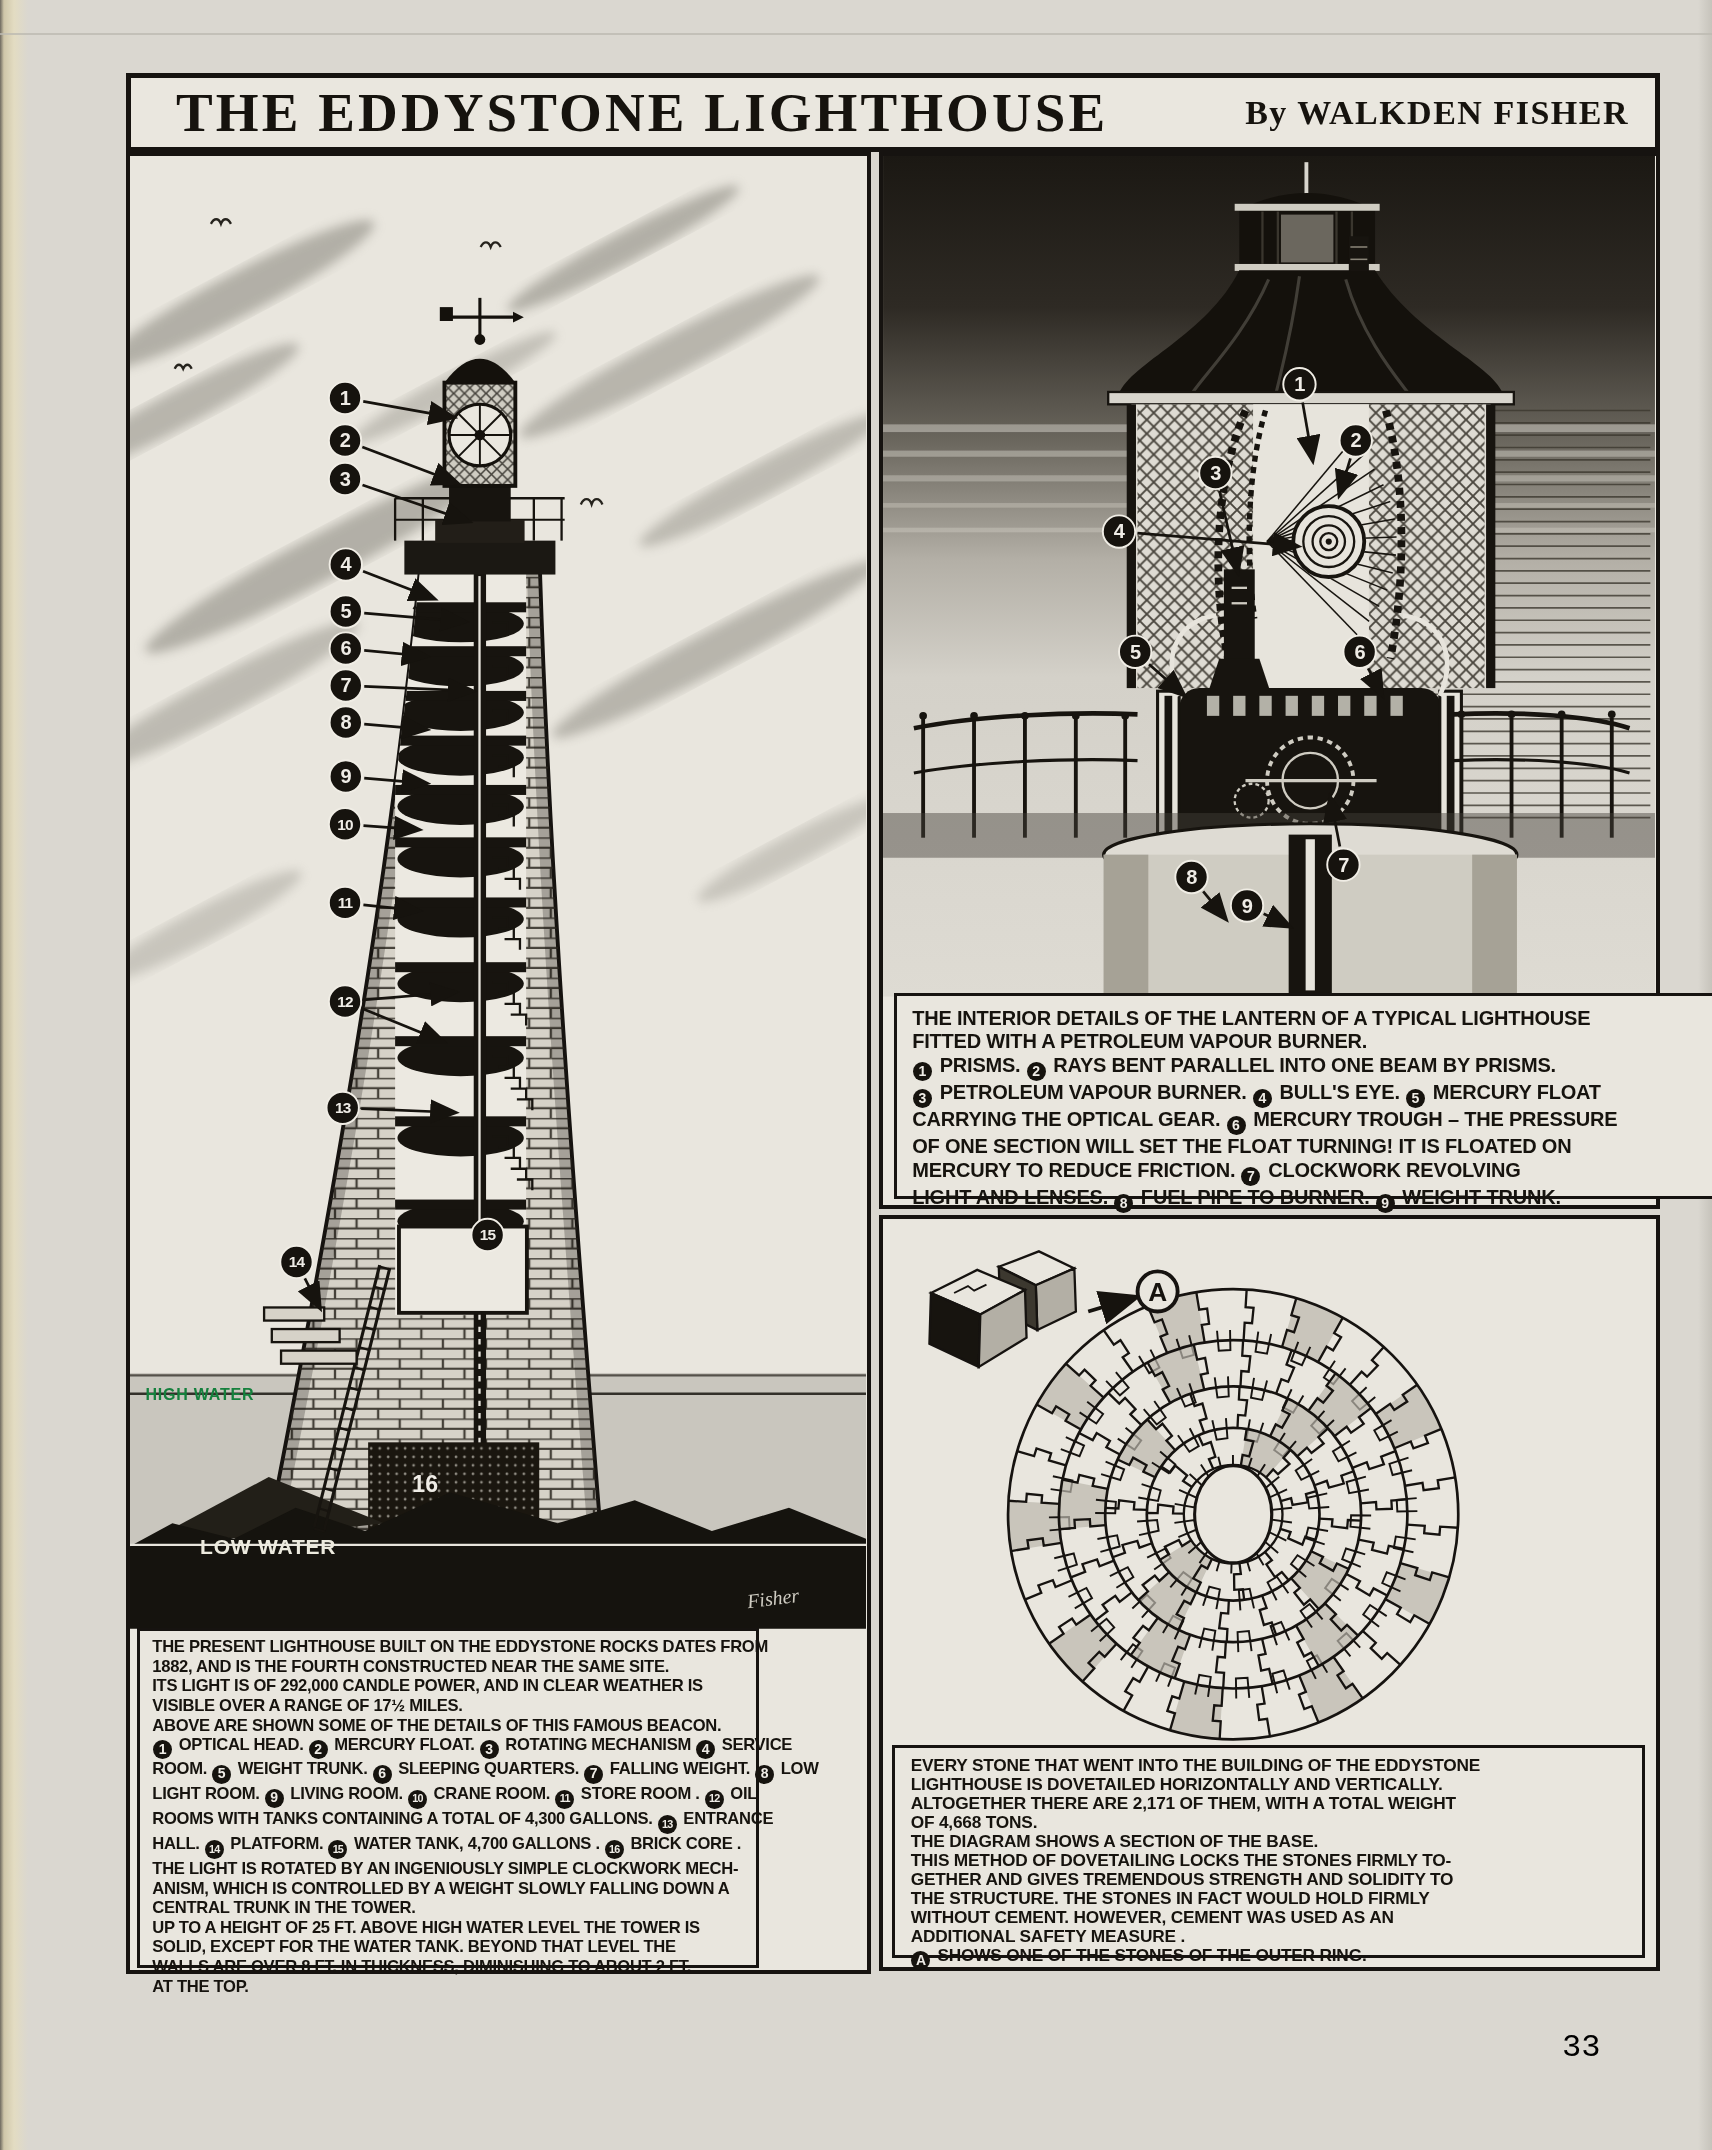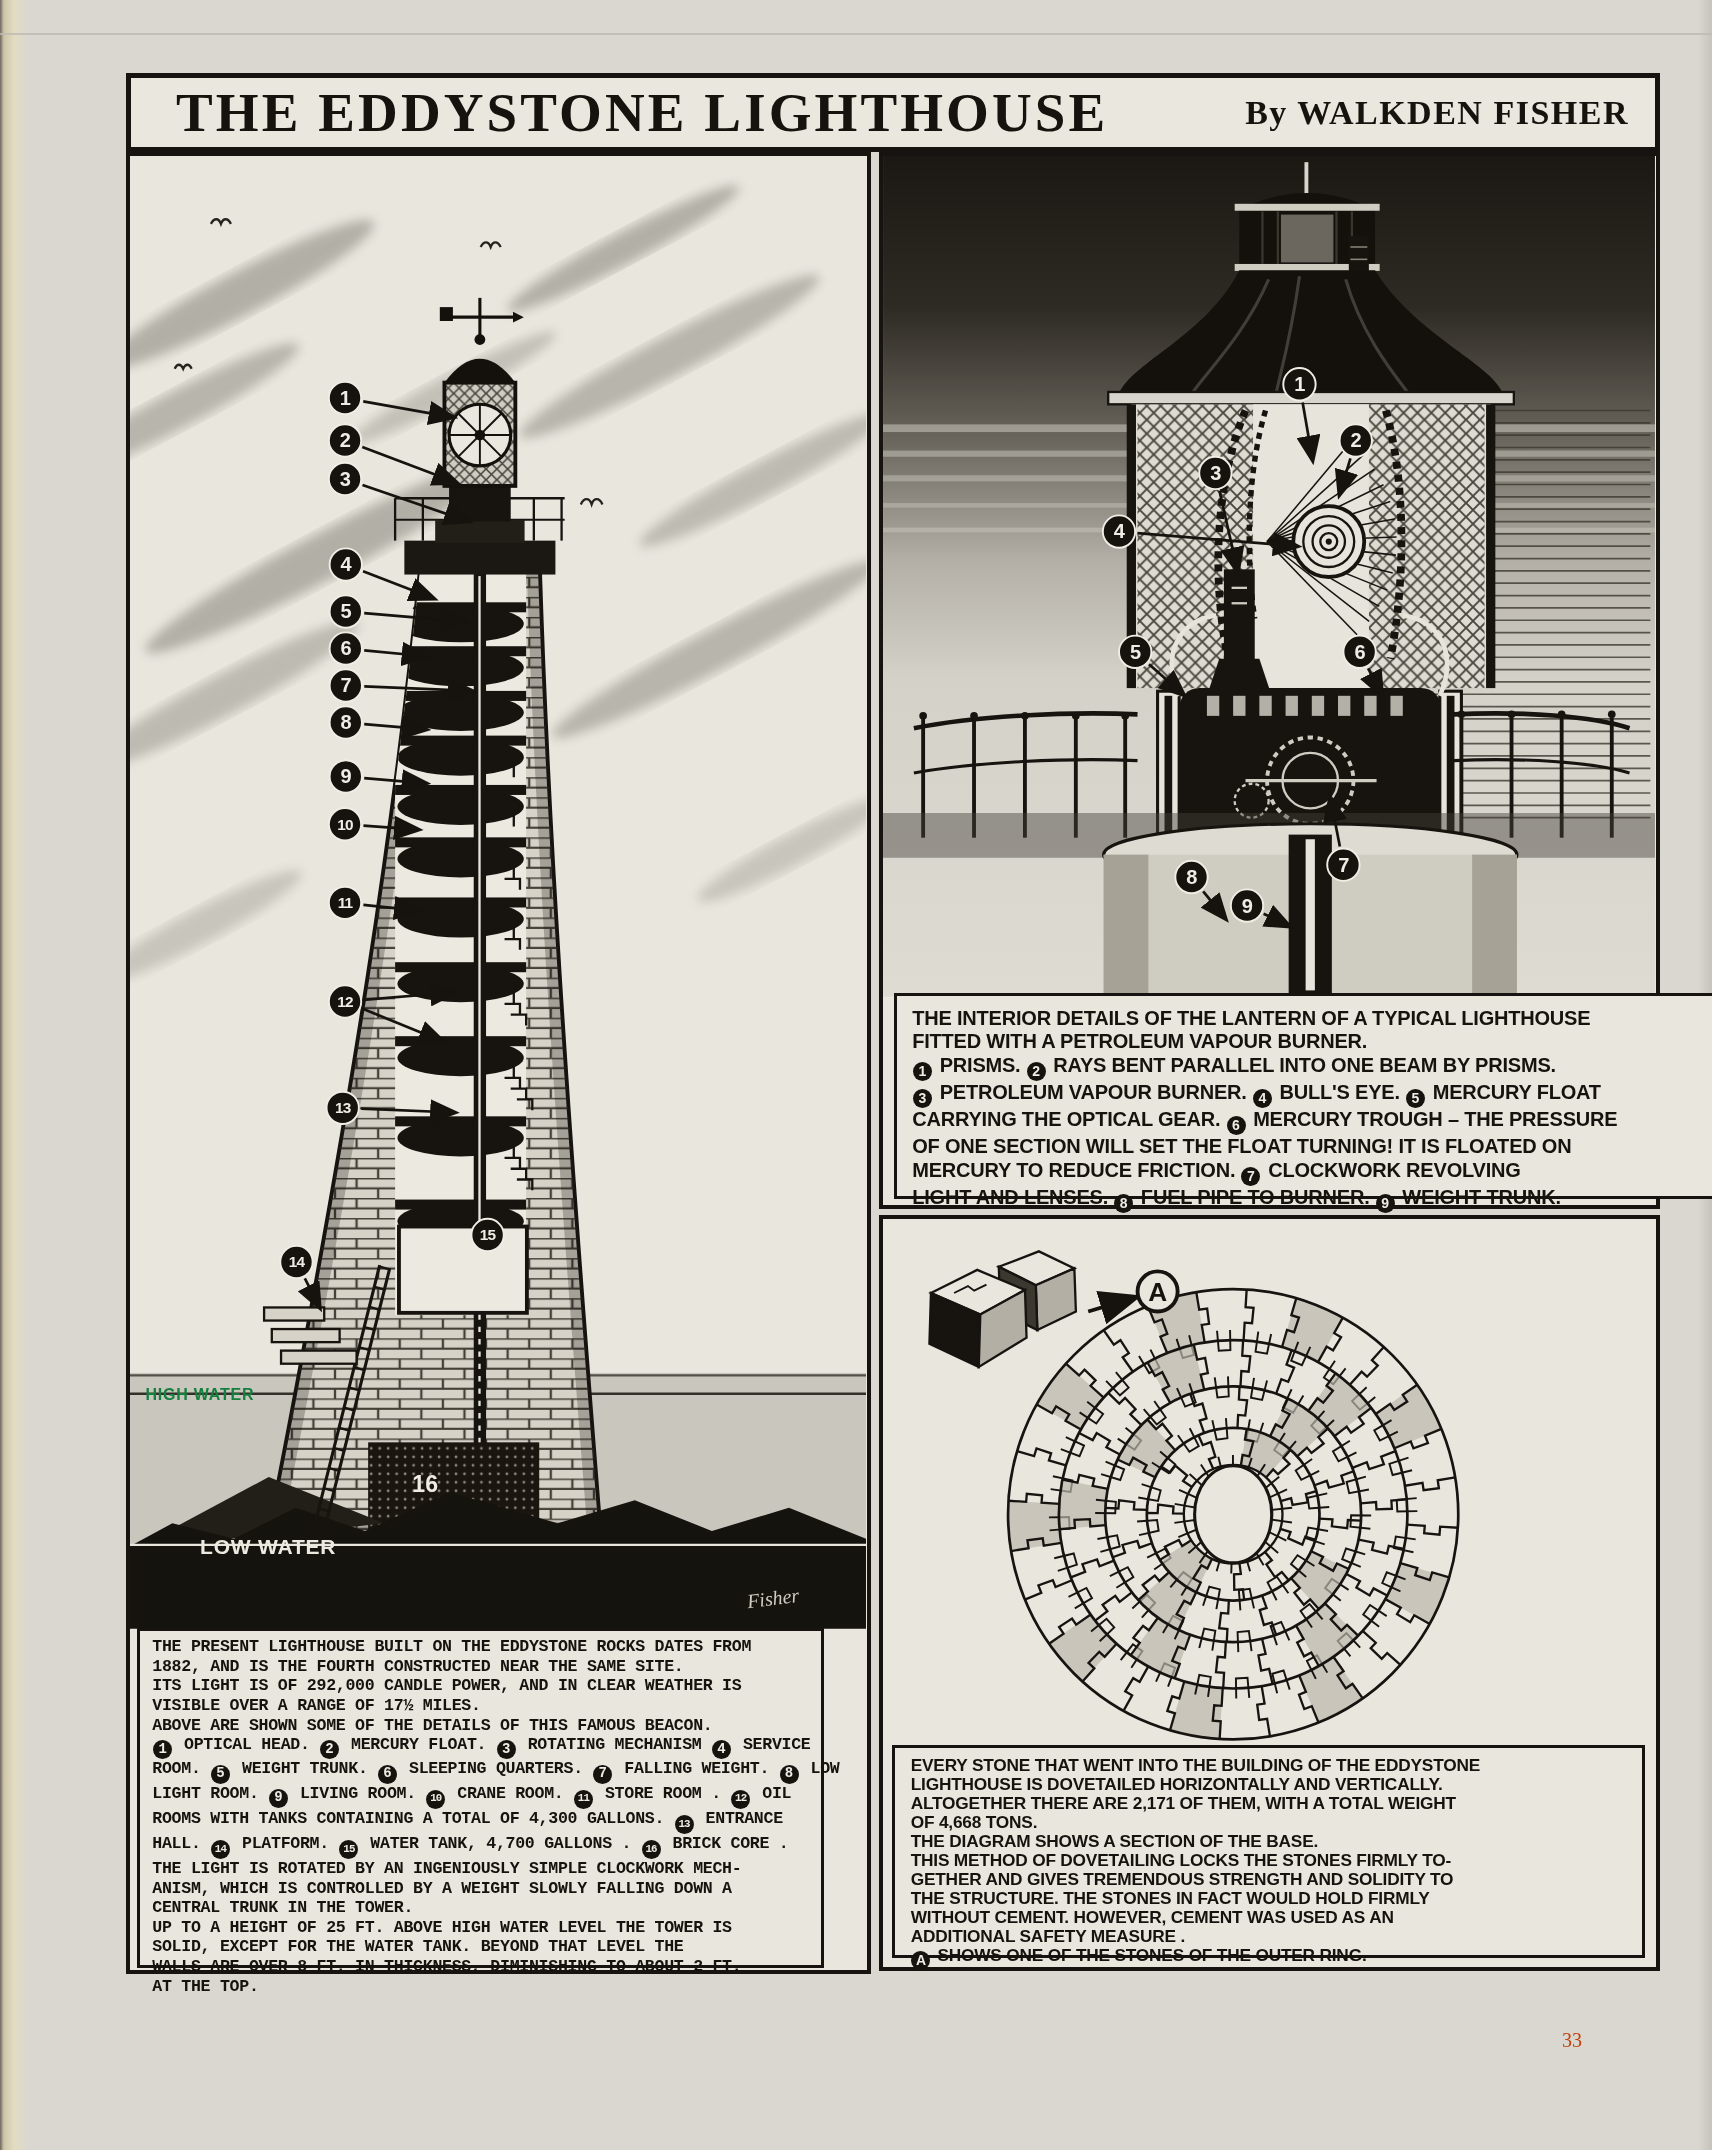--- a/index.html
+++ b/index.html
@@ -18,37 +18,37 @@
   .byline{font-family:"Liberation Serif",serif;font-weight:bold;font-size:34px;
     letter-spacing:1.5px;margin-right:26px;white-space:nowrap;}
   .panel{position:absolute;background:#e9e6de;border:4.6px solid #161310;box-sizing:border-box;}
   #panel-left{left:126px;top:152px;width:745px;height:1822px;}
   #panel-rt{left:879px;top:152px;width:781px;height:1057px;}
   #panel-rb{left:879px;top:1215px;width:781px;height:756px;}
   .panel svg{position:absolute;left:0;top:0;}
   .capbox{position:absolute;border:3.9px solid #161310;background:#e9e6de;box-sizing:border-box;
     font-weight:bold;color:#16130e;}
   .capline{white-space:nowrap;}
-  #cap-left{left:7px;top:1472px;width:687px;height:340px;padding:6.2px 9.3px 4.6px 12.3px;
-    font-size:16.6px;line-height:19.6px;letter-spacing:-0.3px;font-family:Liberation Mono, monospace;}
+  #cap-left{left:7px;top:1472px;width:622px;height:340px;padding:6.2px 9.3px 4.6px 12.3px;
+    font-size:16.6px;line-height:19.6px;letter-spacing:-0.3px;}
   #cap-rt{left:10.8px;top:837px;width:866px;height:206px;padding:10.8px 10.8px 6.2px 15.4px;
     font-size:20px;line-height:23.5px;letter-spacing:-0.2px;}
   #cap-rb{left:9.3px;top:526px;width:753px;height:213px;padding:7.7px 9.3px 4.6px 15.4px;
     font-size:17.3px;line-height:19px;letter-spacing:-0.2px;}
   .cb{display:inline-flex;align-items:center;justify-content:center;
     width:19px;height:19px;border-radius:50%;background:#16130e;color:#efece6;
     font-weight:bold;font-size:14px;vertical-align:-3.9px;margin:0 2.3px 0 0.8px;letter-spacing:0;}
   .cb2{font-size:10.8px;letter-spacing:-0.8px;}
   .illus-label{position:absolute;font-weight:bold;letter-spacing:0.8px;}
   #hw-label{left:15.4px;top:1230px;font-size:16px;color:#15803d;}
   #lw-label{left:23px;top:1379px;font-size:21px;color:#eceade;margin-left:47px;}
   #signature{position:absolute;left:617px;top:1431px;font-family:"Liberation Serif",serif;
     font-style:italic;font-size:20px;color:#cfccc2;transform:rotate(-7deg);}
-  #page-number{position:absolute;left:1562px;top:2029px;font-family:Liberation Serif, serif;
-    font-size:20px;color:#c2410c;}
+  #page-number{position:absolute;left:1562px;top:2029px;font-family:Liberation Mono, monospace;
+    font-size:32px;color:#000000;}
 </style>
 </head>
 <body>
 
 <div class="page">
   <div class="page-edge-left"></div>
   <div class="page-edge-right"></div>
   <div class="scan-line"></div>
 
   <div class="titlebox">

